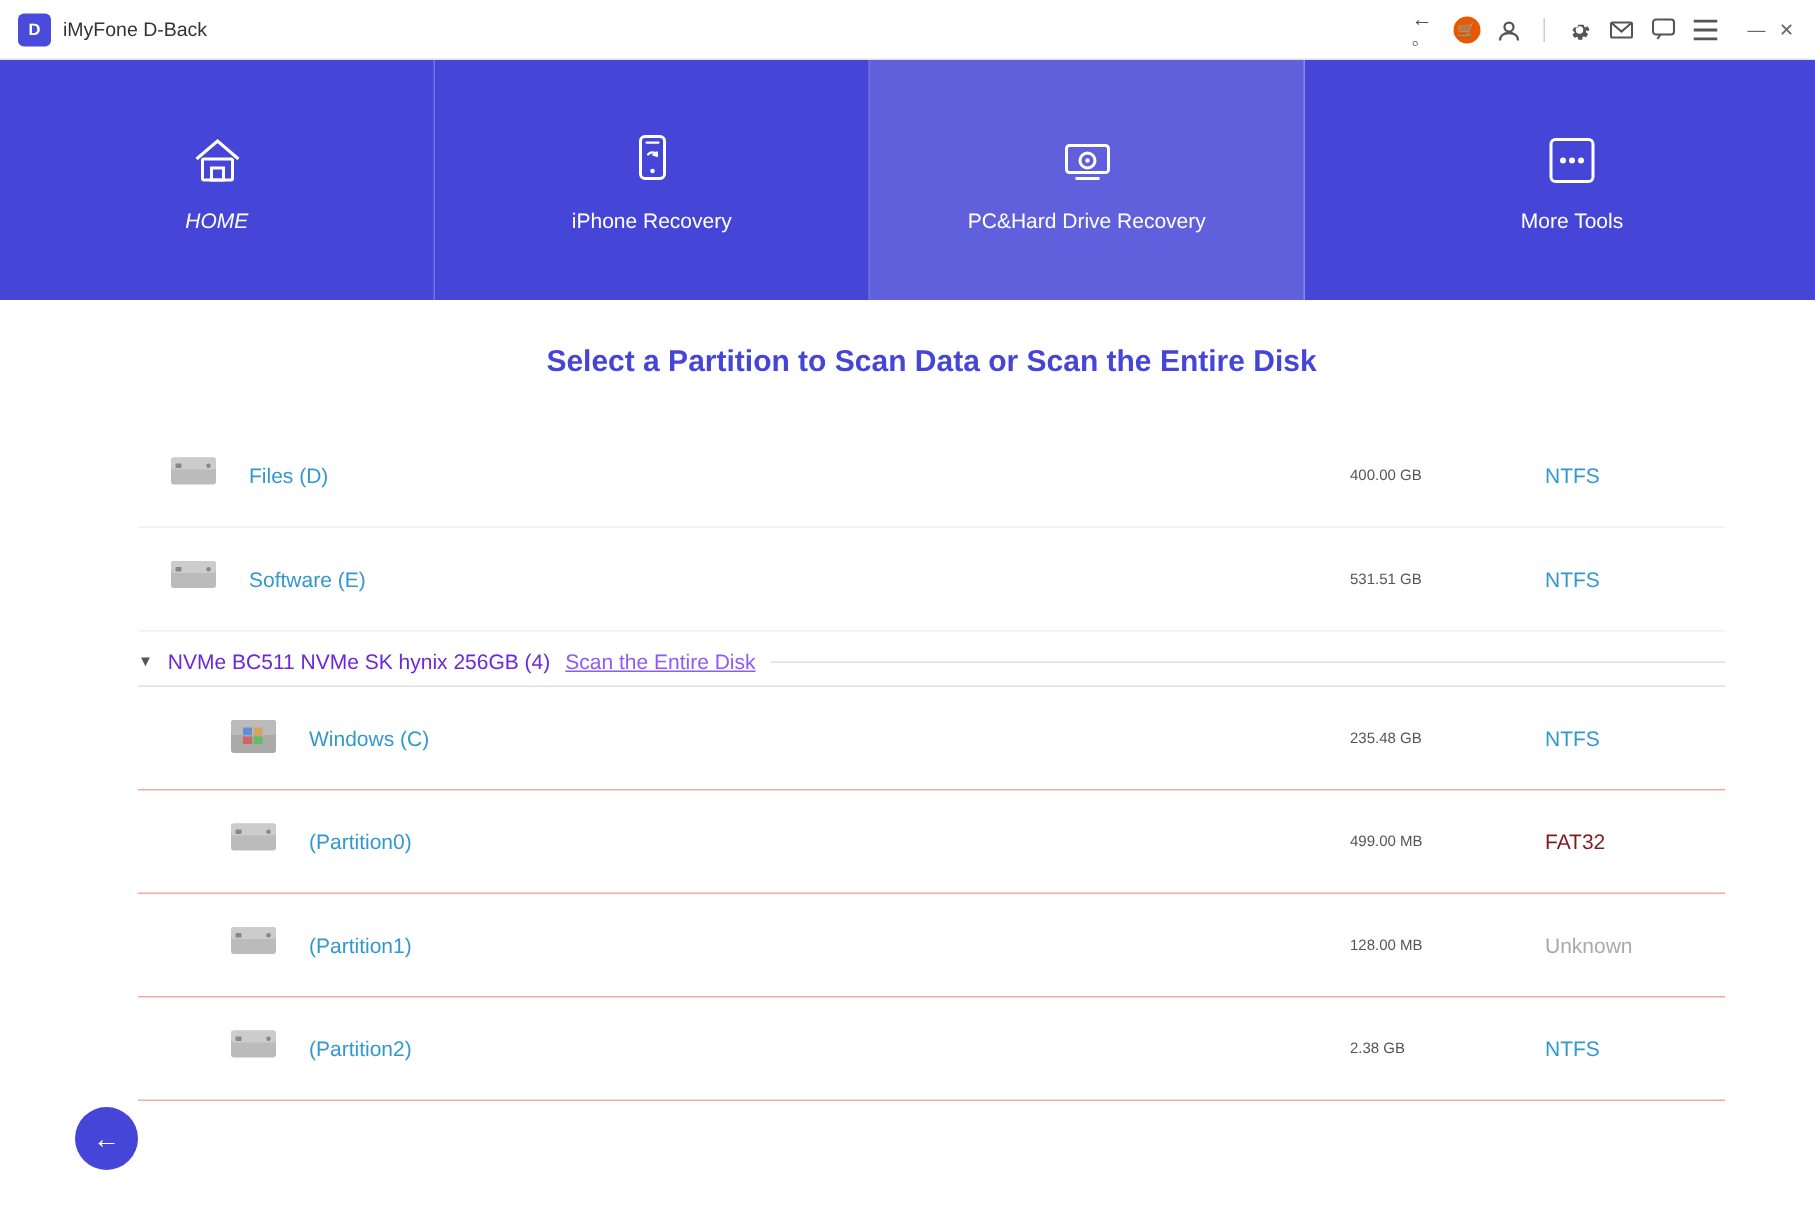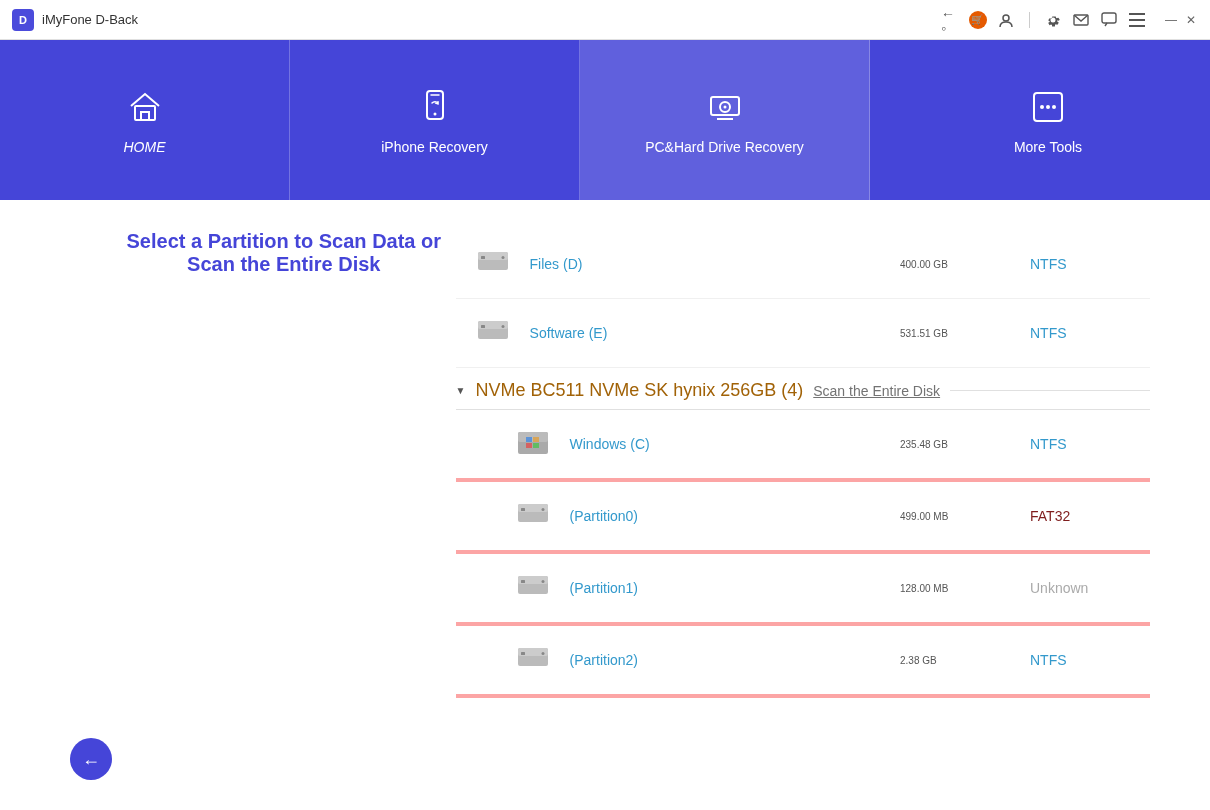--- a/index.html
+++ b/index.html
@@ -117,25 +117,24 @@
       fill: none;
       stroke: #fff;
       stroke-width: 2;
     }
 
     
     .content {
       background: #fff;
       height: calc(810px - 40px - 160px);
       display: flex;
-      flex-direction: row;
+      flex-direction: column;
       padding: 30px 60px 20px 92px;
       overflow-y: auto;
       position: relative;
-      margin-left: 20px;
     }
     .page-title {
       text-align: center;
       color: #4545d8;
       font-size: 20px;
       font-weight: 600;
       margin-bottom: 30px;
     }
 
     
@@ -150,42 +149,42 @@
       gap: 10px;
       padding: 12px 0 8px 0;
       border-bottom: 1px solid #e0e0e0;
       margin-bottom: 0;
     }
     .disk-group-arrow {
       font-size: 10px;
       color: #555;
     }
     .disk-group-name {
-      font-size: 18px;
-      color: #a16207;
+      font-size: 14px;
+      color: #6d28d9;
       font-weight: 500;
     }
     .disk-scan-link {
-      color: #737373;
+      color: #8b5cf6;
       font-size: 14px;
       cursor: pointer;
       text-decoration: underline;
     }
     .disk-group-line {
       flex: 1;
       height: 1px;
       background: #e0e0e0;
     }
 
     
     .partition-row {
       display: flex;
       align-items: center;
       padding: 16px 20px 16px 60px;
-      border-bottom: 4px solid #fca5a5;
+      border-bottom: 1px solid #fca5a5;
       cursor: pointer;
       transition: background 0.1s;
     }
     .partition-icon {
       width: 36px; height: 36px;
       margin-right: 18px;
       flex-shrink: 0;
     }
     .partition-name {
       font-size: 14px;

